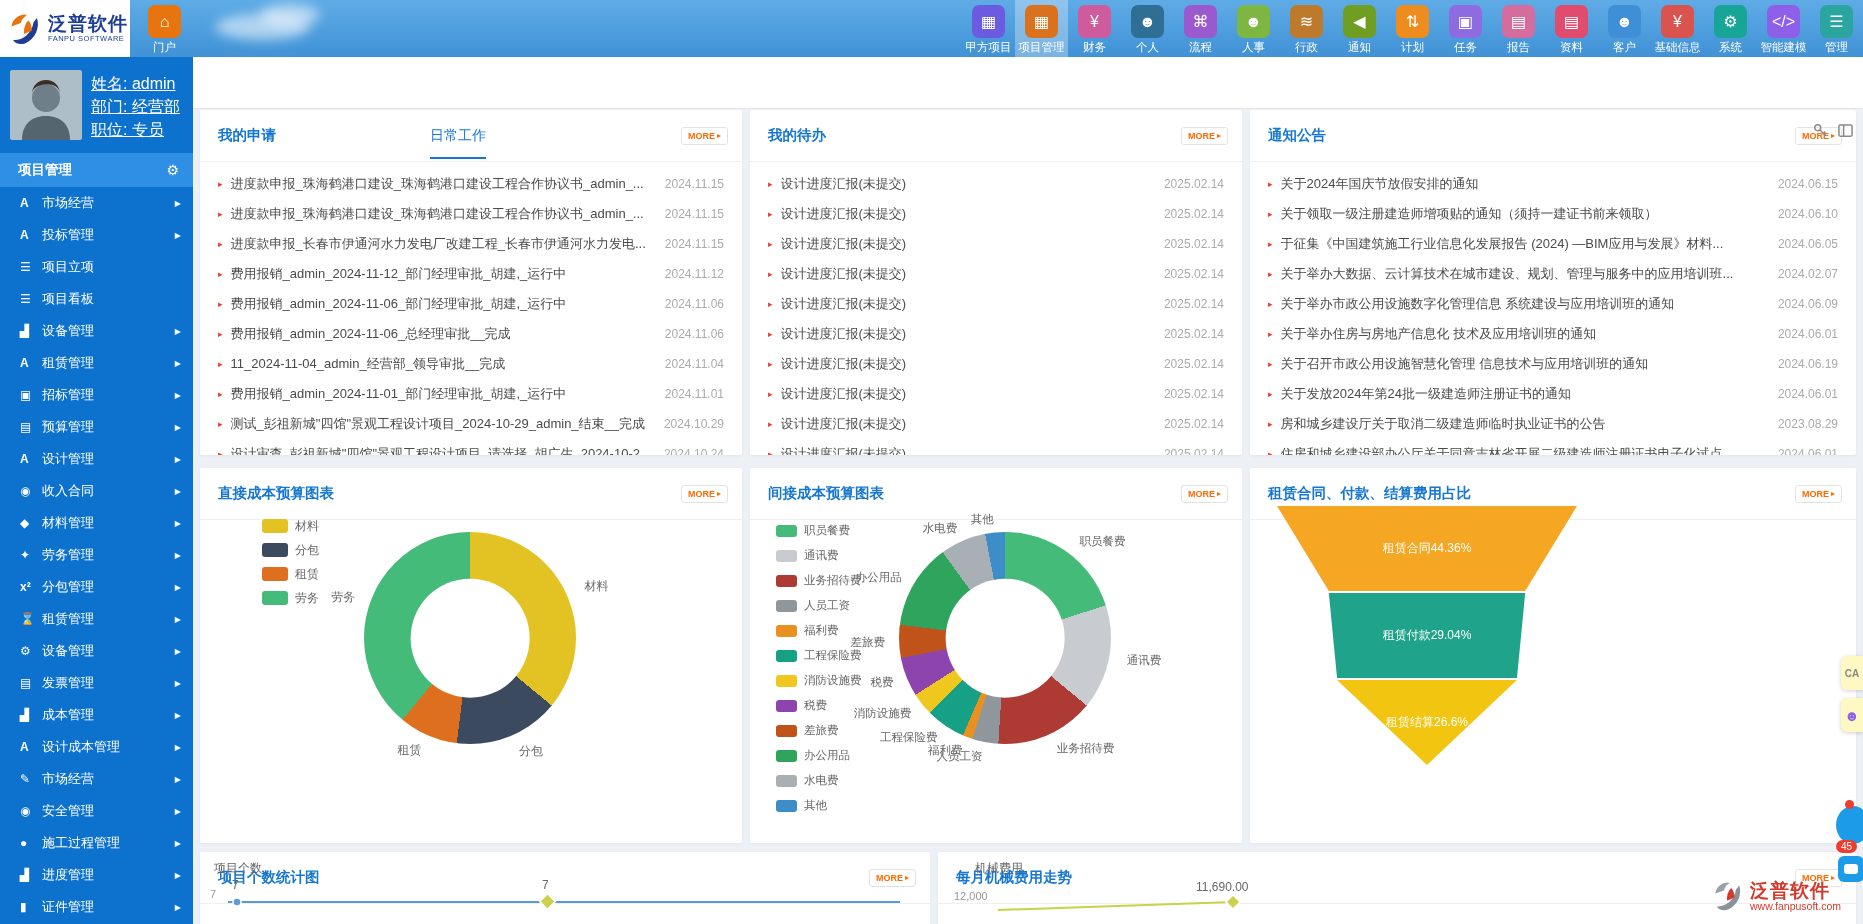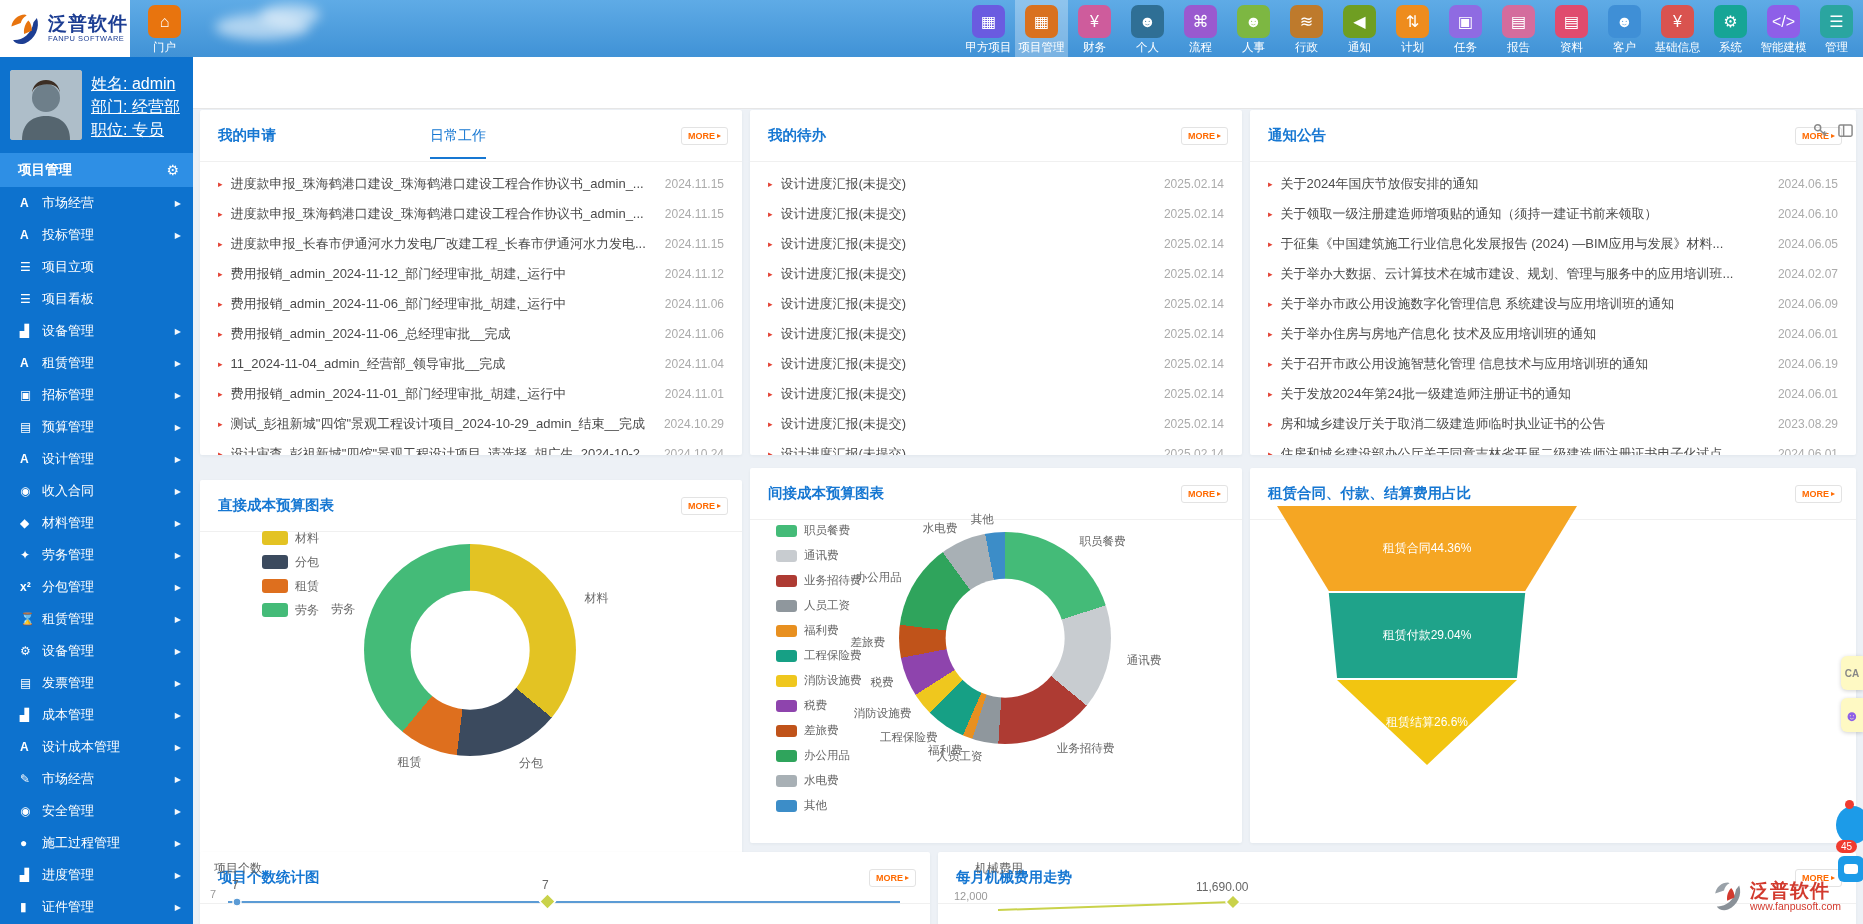--- a/index.html
+++ b/index.html
@@ -40,21 +40,21 @@
   .tabbar { position:absolute; left:193px; top:57px; right:0; height:52px; background:#fff; border-bottom:1px solid #E6E6E6; z-index:10; }
   .tab { position:absolute; left:237px; top:70px; font-size:14px; color:#1677D2; cursor:pointer; padding-bottom:12px; }
   .tab.active { border-bottom:2px solid #1677D2; }
   .tab-icons { position:absolute; right:10px; top:66px; display:flex; gap:10px; }
   .tab-icons svg { cursor:pointer; }
 
   .panel { position:absolute; background:#fff; border-radius:2px; box-shadow:0 1px 3px rgba(30,60,90,.06); overflow:hidden; }
   #p-requests { left:200px; top:110px; width:542px; height:345px; }
   #p-todos    { left:750px; top:110px; width:492px; height:345px; }
   #p-notices  { left:1250px; top:110px; width:606px; height:345px; }
-  #p-direct   { left:200px; top:468px; width:542px; height:375px;margin-top:12px; }
+  #p-direct   { left:200px; top:468px; width:542px; height:375px; }
   #p-indirect { left:750px; top:468px; width:492px; height:375px; }
   #p-rental   { left:1250px; top:468px; width:606px; height:375px; }
   #p-projcount{ left:200px; top:852px; width:730px; height:260px; }
   #p-machine  { left:938px; top:852px; width:918px; height:260px; }
 
   .phead { height:52px; display:flex; align-items:center; padding:0 14px 0 18px; border-bottom:1px solid #F0F0F0; }
   .ptitle { font-size:14.5px; font-weight:bold; color:#1677D2; }
   .more { margin-left:auto; background:#fff; border:1px solid #E3E3E3; border-radius:3px; color:#FF6A00;
           font-size:9px; font-weight:bold; padding:3px 6px; cursor:pointer; display:flex; align-items:center; gap:2px; font-family:inherit; }
   .more .ar { font-size:8px; }

